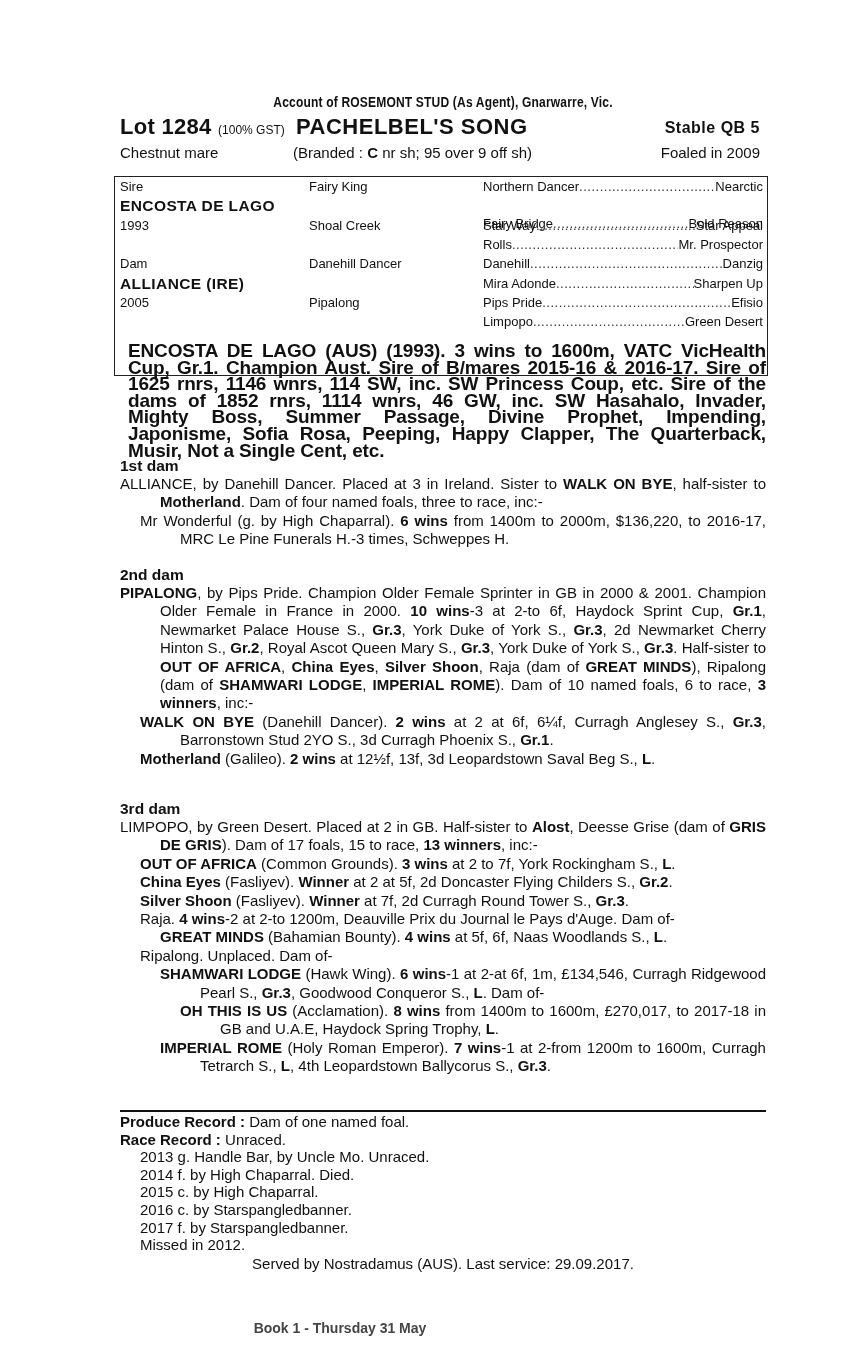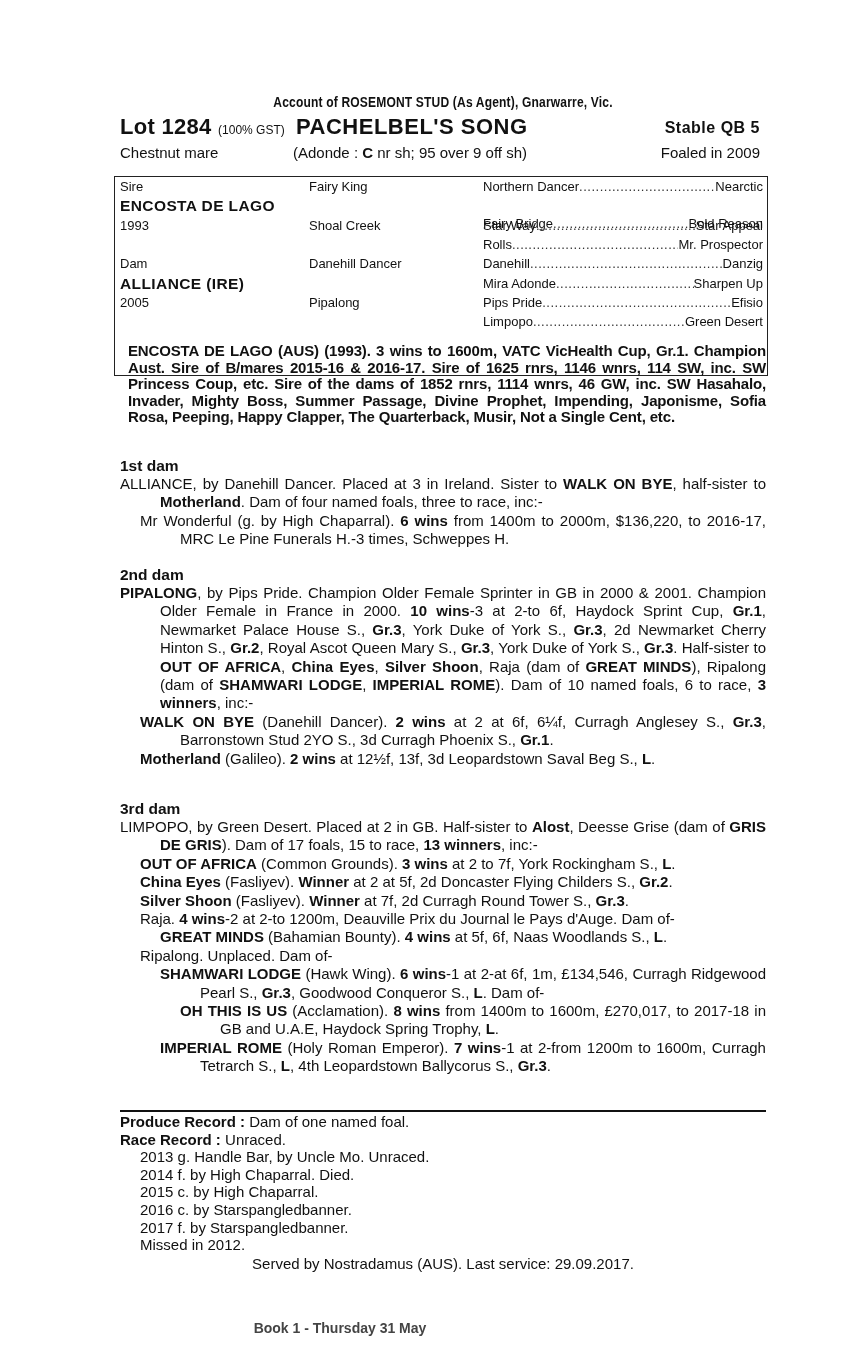--- a/index.html
+++ b/index.html
@@ -14,21 +14,21 @@
   .subline { position: absolute; top: 144px; left: 0; width: 646px; font-size: 15px; }
   .subline .sex { position: absolute; left: 0; }
   .subline .brand { position: absolute; left: 173px; }
   .subline .foaled { position: absolute; right: 6px; }
   .ped { position: absolute; top: 176px; left: -6px; width: 654px; height: 200px; border: 1.5px solid #222; box-sizing: border-box; font-size: 13px; }
   .ped .c { position: absolute; white-space: nowrap; }
   .ped .big { font-weight: 900; font-size: 15.5px; letter-spacing: 0.4px; }
   .ped .gg { position: absolute; left: 368px; width: 280px; display: flex; white-space: nowrap; overflow: hidden; align-items: center; }
   .ped .gg .dots { flex: 1; overflow: hidden; color: #333; }
   .ped .gg .dots::before { content: "................................................................................................"; letter-spacing: 0.5px; }
-  .sireblurb { position: absolute; top: 343px; left: 8px; width: 638px; font-weight: 900; font-size: 15px; line-height: 16.6px; text-align: justify; letter-spacing: -0.15px; }
+  .sireblurb { position: absolute; top: 343px; left: 8px; width: 638px; font-weight: 900; font-size: 19px; line-height: 16.6px; text-align: justify; letter-spacing: -0.15px; }
   .sect { position: absolute; left: 0; width: 646px; font-size: 15px; line-height: 18.4px; }
   .sect h3 { margin: 0; font-weight: 900; font-size: 15.5px; line-height: 18px; }
   .sect p { margin: 0; }
   .sect b { font-weight: 900; }
   .hang1 { padding-left: 40px; text-indent: -40px; text-align: justify; }
   .hang2 { padding-left: 60px; text-indent: -40px; text-align: justify; }
   .hang3 { padding-left: 80px; text-indent: -40px; text-align: justify; }
   .hang4 { padding-left: 100px; text-indent: -40px; text-align: justify; }
   .rule { position: absolute; top: 1110px; left: 0; width: 646px; height: 2px; background: #111; }
   .records { position: absolute; top: 1113px; left: 0; width: 646px; font-size: 15px; line-height: 17.6px; }
@@ -45,21 +45,21 @@
   <div class="vendor">Account of ROSEMONT STUD (As Agent), Gnarwarre, Vic.</div>
 
   <div class="lotline">
     <span class="lot"><span>Lot 1284</span> <span class="gst">(100% GST)</span></span>
     <span class="horse">PACHELBEL'S SONG</span>
     <span class="stable">Stable QB 5</span>
   </div>
 
   <div class="subline">
     <span class="sex">Chestnut mare</span>
-    <span class="brand"><span>(Adonde : </span><b>C</b><span> nr sh; 95 over 9 off sh)</span></span>
+    <span class="brand"><span>(Branded : </span><b>C</b><span> nr sh; 95 over 9 off sh)</span></span>
     <span class="foaled">Foaled in 2009</span>
   </div>
 
   <div class="ped">
     <span class="c" style="left:5px;top:2px;">Sire</span>
     <span class="c big" style="left:5px;top:20px;">ENCOSTA DE LAGO</span>
     <span class="c" style="left:5px;top:41px;">1993</span>
     <span class="c" style="left:194px;top:2px;">Fairy King</span>
     <span class="c" style="left:194px;top:41px;">Shoal Creek</span>
 

